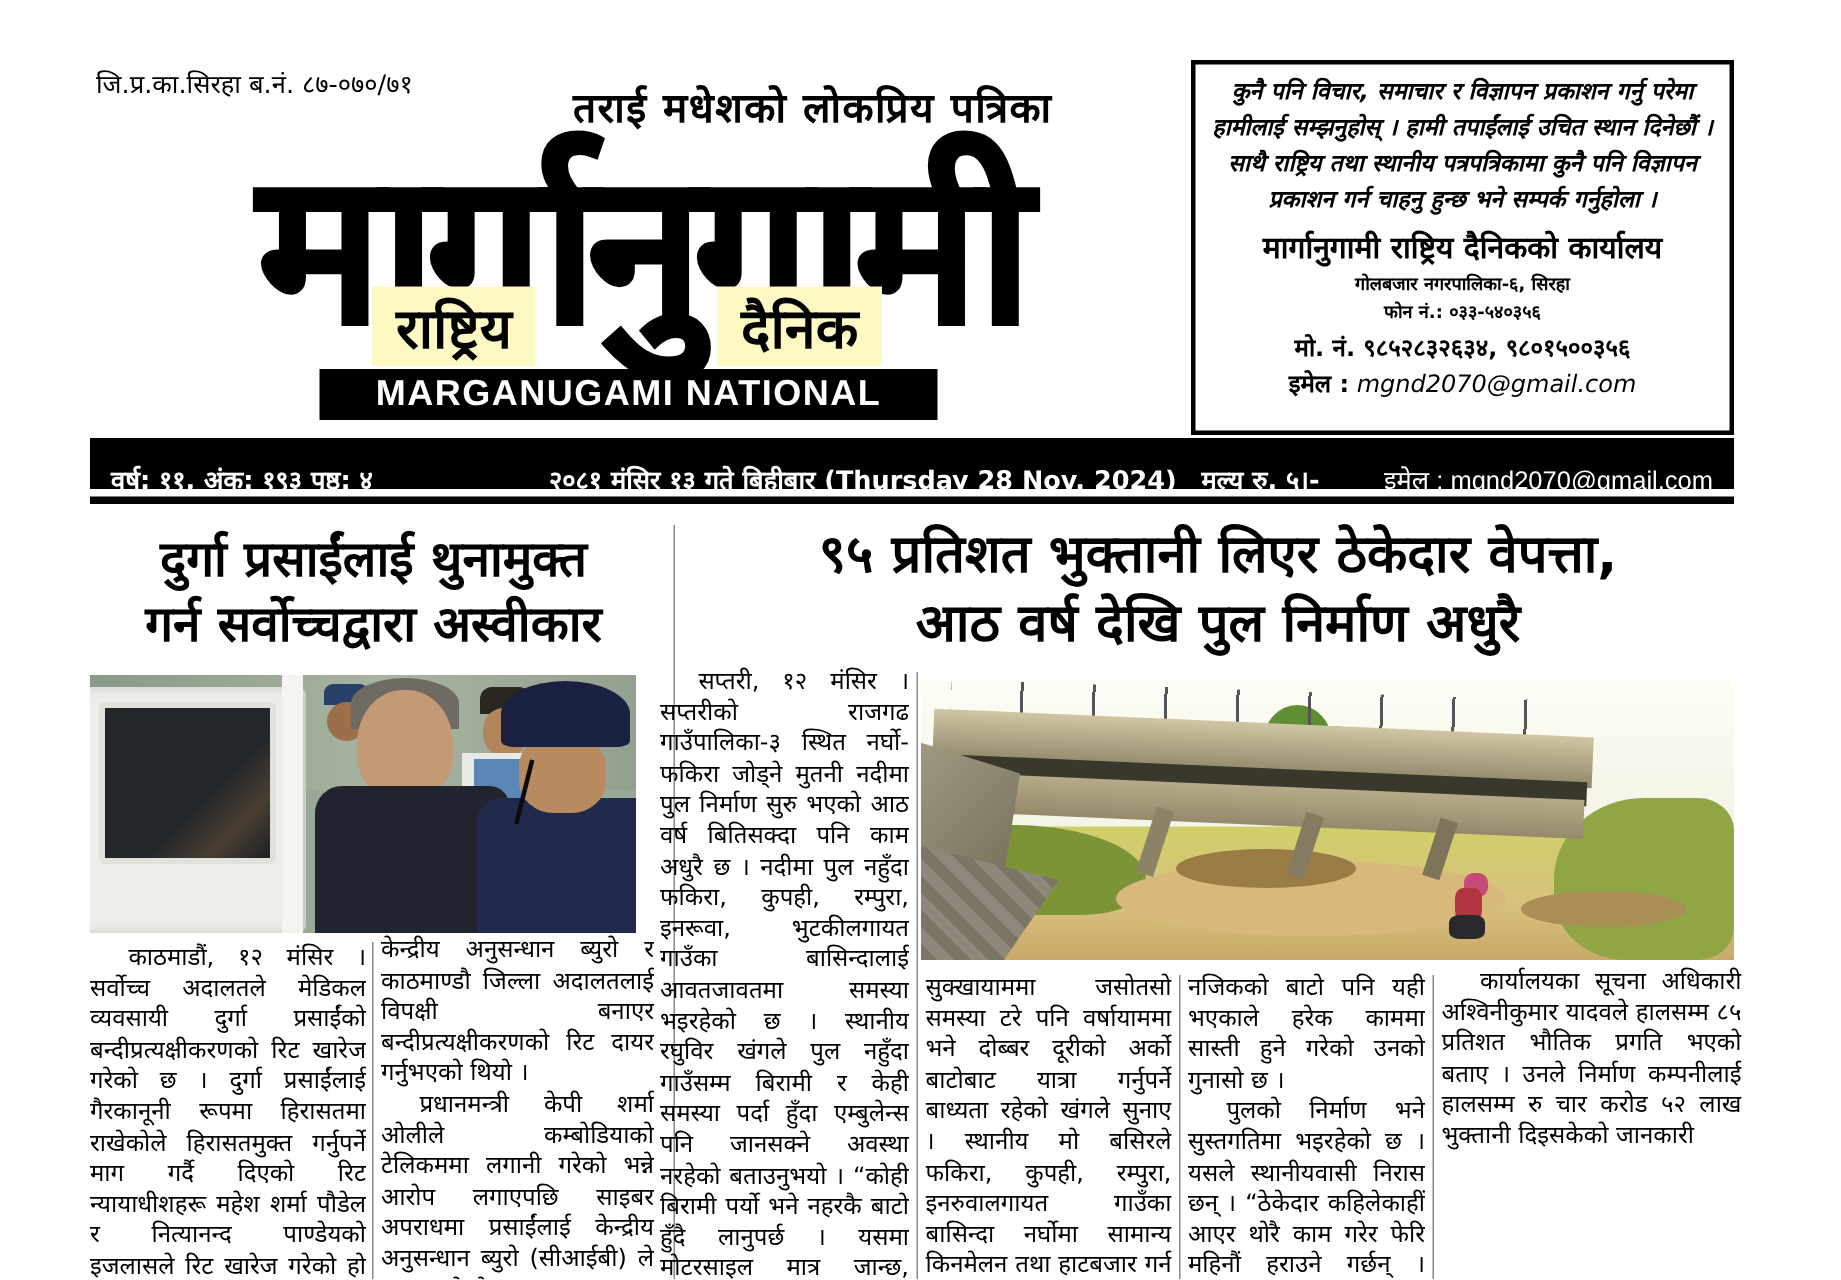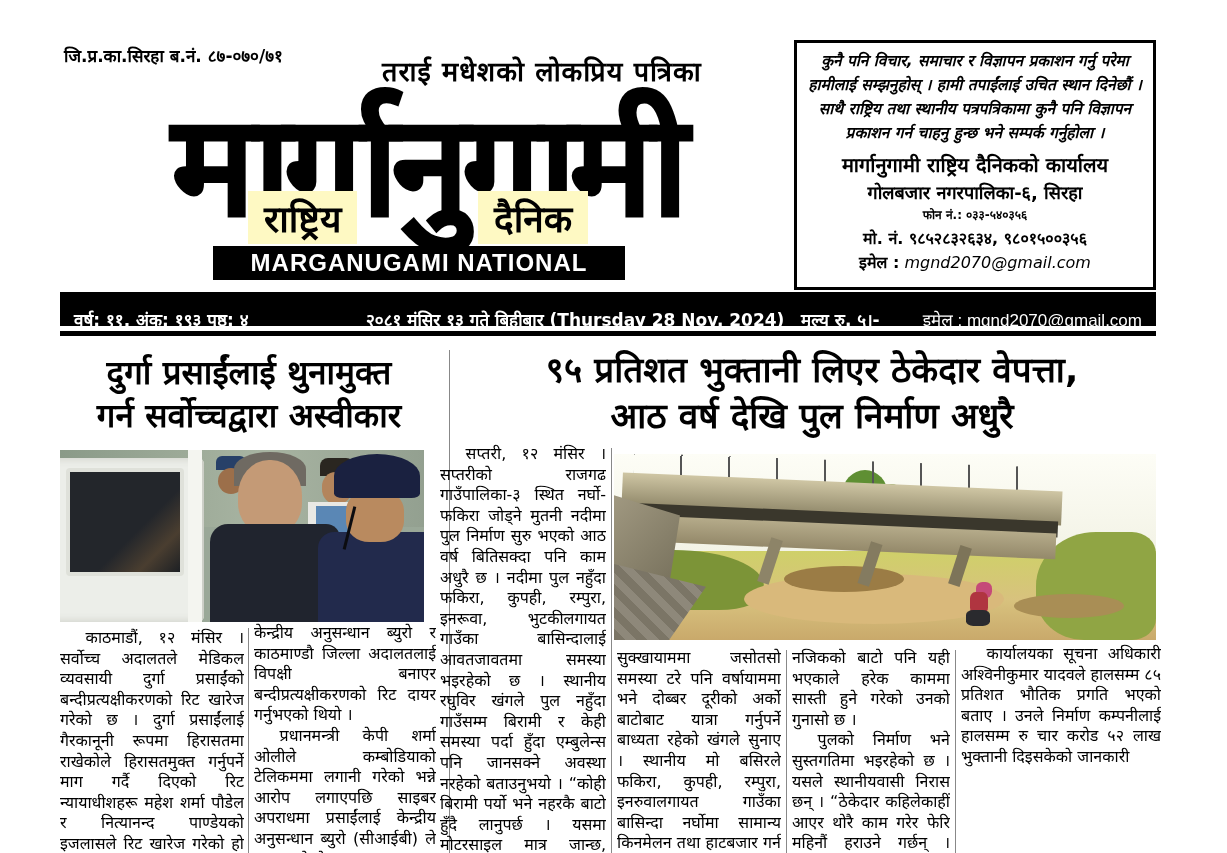--- a/index.html
+++ b/index.html
@@ -5,21 +5,21 @@
   * { margin:0; padding:0; box-sizing:border-box; }
   html,body { background:#ffffff; }
   body { font-family:"DejaVu Sans", sans-serif; color:#000; }
   .page {
     position:relative; width:1227px; height:853px;
     background:#fff; overflow:hidden;
   }
   .abs { position:absolute; }
 
   
-  .reg { left:64px; top:44px; font-size:17px; font-weight:bold; }
+  .reg { left:64px; top:44px; font-size:17px; font-weight:normal; }
   .tagline { left:382px; top:52px; font-size:27px; font-weight:bold; letter-spacing:1px; }
   .masthead-title {
     left:62px; top:60px; width:730px; height:228px;
     font-size:138px; font-weight:bold; line-height:214px;
     text-align:center; letter-spacing:-6px; white-space:nowrap;
     -webkit-text-stroke:2.5px #000; overflow:hidden;
   }
   .sub-band { top:191px; background:#fef9c3; font-size:37px; font-weight:bold; padding:1px 16px; }
   .sub-left { left:248px; }
   .sub-right { left:478px;text-align:right; }
@@ -30,21 +30,21 @@
     text-align:center; line-height:34px;
   }
 
   
   .contact-box {
     left:794px; top:40px; width:362px; height:250px;
     border:3px solid #000; padding:6px 8px; text-align:center;
   }
   .notice { font-style:italic; font-weight:bold; font-size:15.5px; line-height:1.55; }
   .office-name { font-size:20px; font-weight:bold; margin-top:6px; }
-  .office-addr { font-size:18px; font-weight:bold; margin-top:2px; }
+  .office-addr { font-size:12px; font-weight:bold; margin-top:2px; }
   .office-phone { font-size:12px; font-weight:bold; margin-top:2px; }
   .office-mob { font-size:16px; font-weight:bold; margin-top:4px; }
   .office-email { font-size:16px; margin-top:2px; font-style:italic; }
   .office-email .lbl { font-weight:bold; font-style:normal; }
 
   
   .datebar {
     left:60px; top:292px; width:1096px; height:34px; background:#000;
     color:#fff; display:flex; align-items:center; font-size:17px; font-weight:bold;
   }

